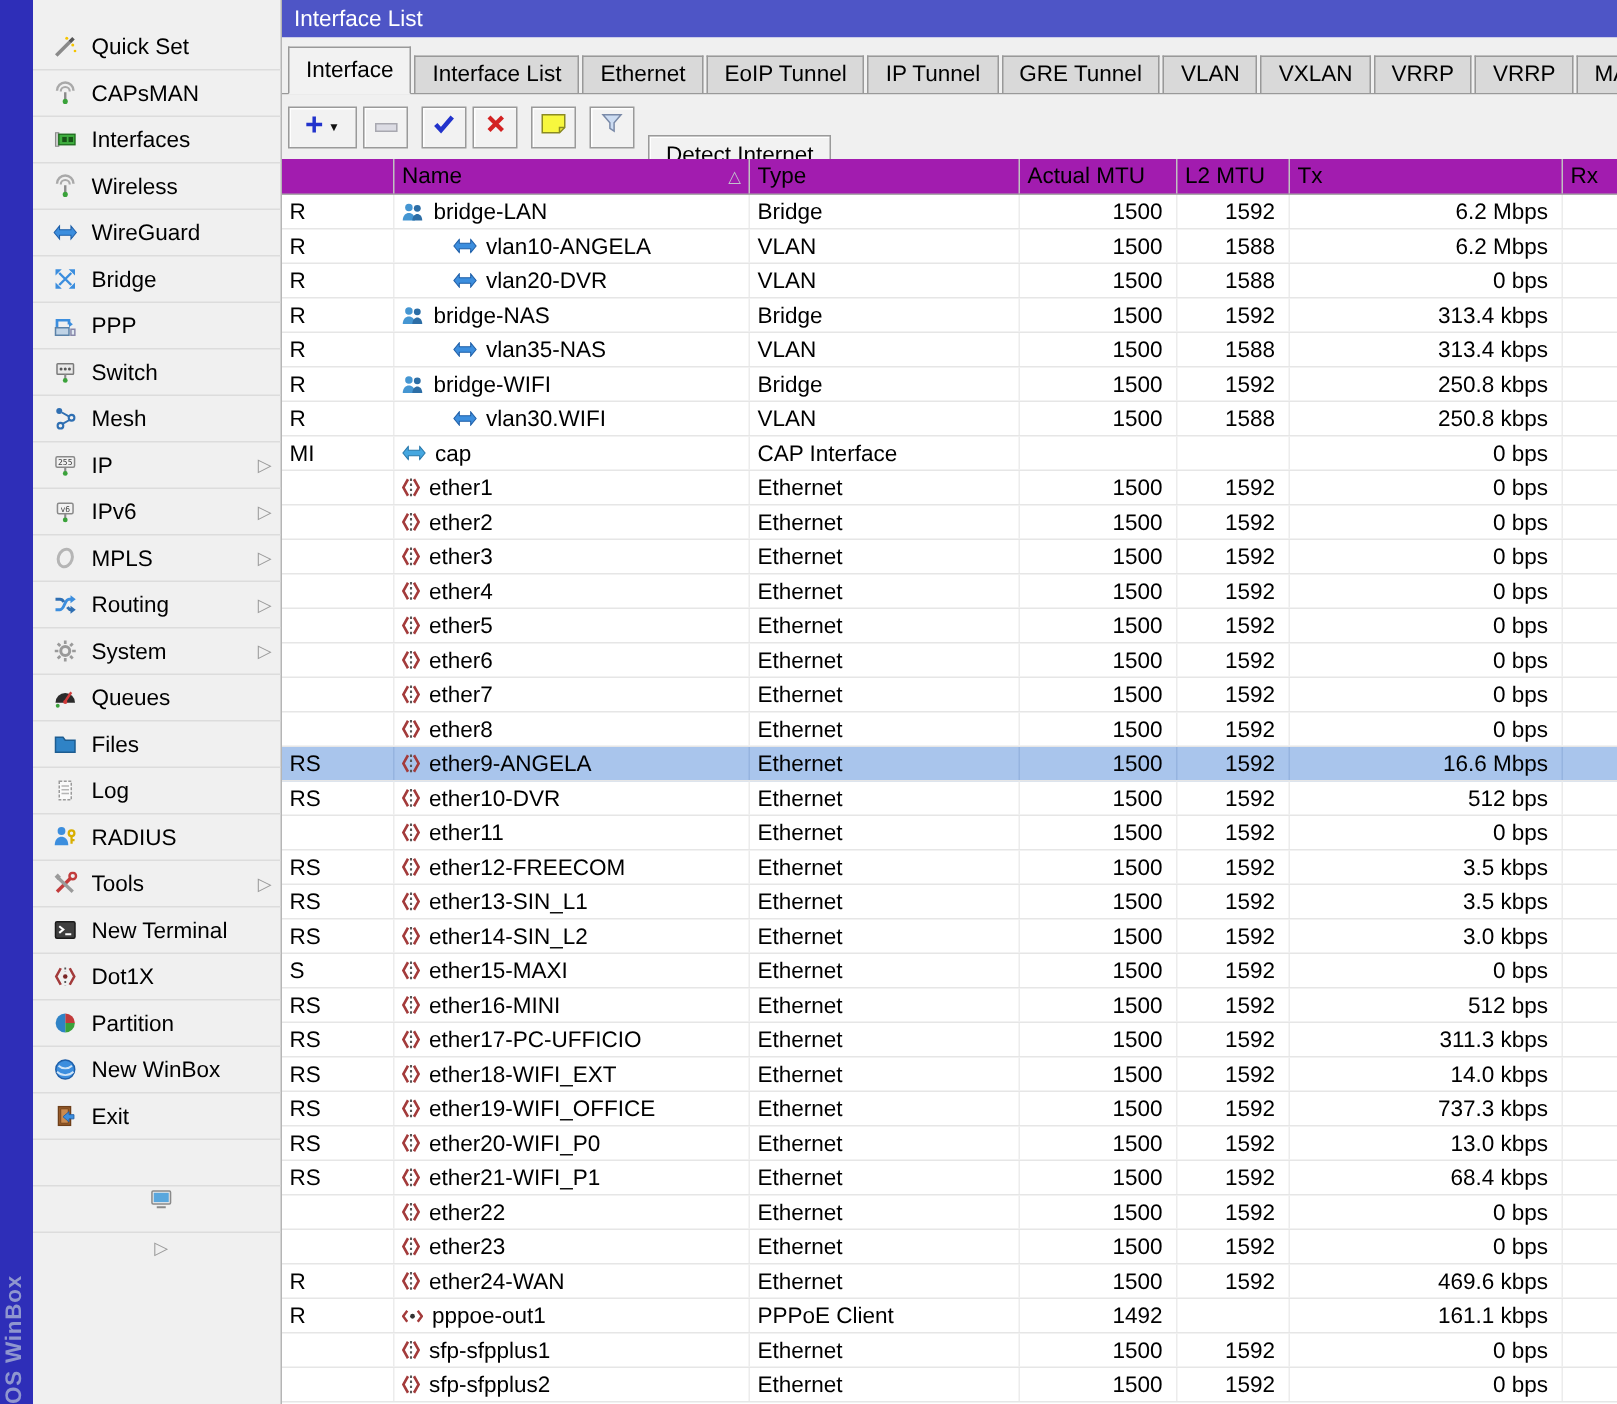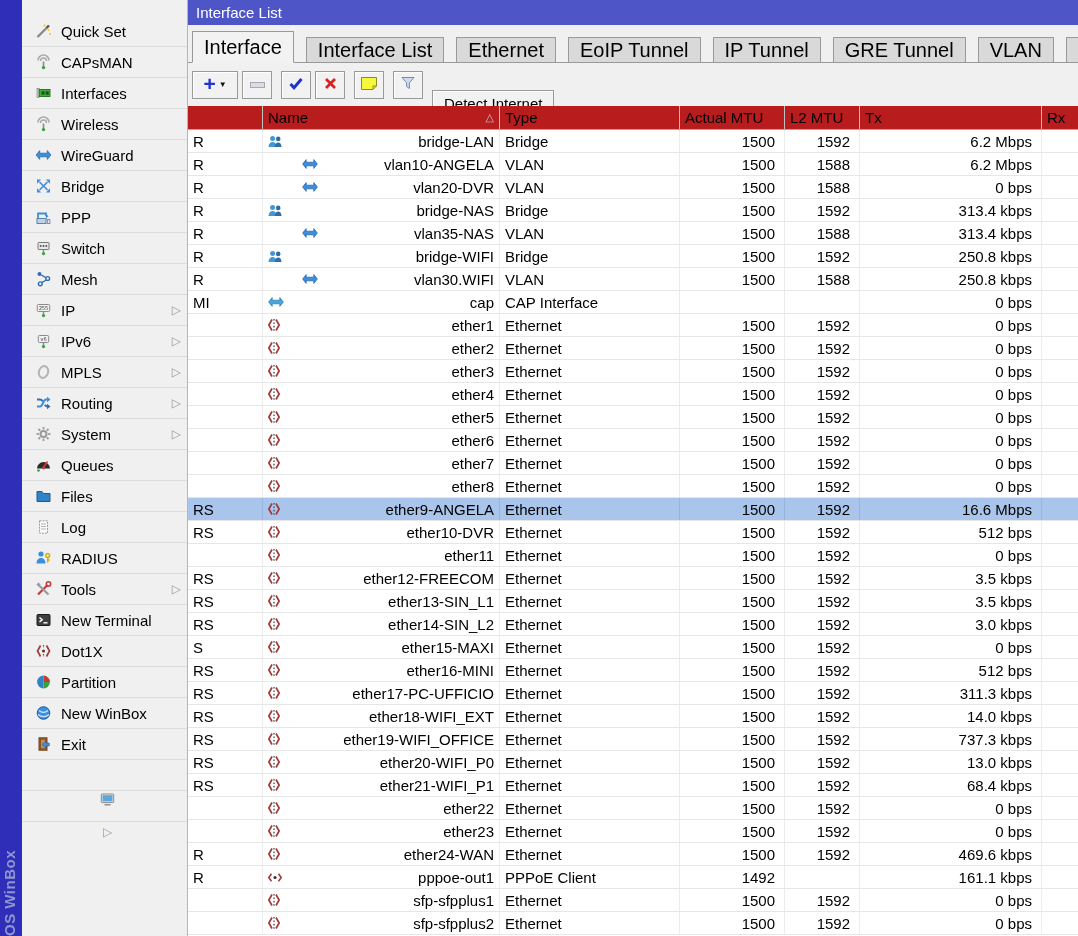--- a/index.html
+++ b/index.html
@@ -18,50 +18,50 @@
   .side-item .icon{width:18px;height:16px;flex:none;display:flex;align-items:center;justify-content:center;}
   .side-item .label{flex:1;white-space:nowrap;overflow:hidden;}
   .side-item .arrow{color:#9a9a9a;font-size:12px;flex:none;}
   
   .main{flex:1;display:flex;flex-direction:column;min-width:0;}
   .titlebar{height:25px;flex:none;background:var(--titlebar,#4e55c6);color:#fff;display:flex;
             align-items:center;padding-left:8px;font-size:15px;}
   .tabbar{height:37px;flex:none;background:#f0f0f0;display:flex;align-items:flex-end;
           padding-left:4px;border-bottom:1px solid #999;}
   .tab{height:24px;line-height:24px;padding:0 11px;background:#d9d9d9;border:1px solid #999;
-       border-bottom:none;margin-right:12px;white-space:nowrap;font-size:20px;}
+       border-bottom:none;margin-right:2px;white-space:nowrap;font-size:15px;}
   .tab.active{height:30px;line-height:30px;background:var(--tab-active-bg,#f0f0f0);
               margin-bottom:-1px;border-bottom:1px solid var(--tab-active-bg,#f0f0f0);}
   .toolbar{height:43px;flex:none;background:#f0f0f0;display:flex;align-items:center;gap:4px;padding-left:4px;}
   .tb-btn{height:28px;min-width:30px;box-sizing:border-box;background:#f2f2f2;border:1px solid #9a9a9a;
           box-shadow:inset 1px 1px 0 #fff;display:flex;align-items:center;justify-content:center;
           font-family:inherit;font-size:15px;padding:0 4px;}
   .tb-btn.add{width:46px;gap:3px;}
   .tb-btn .plus{color:#2233cc;font-weight:bold;font-size:21px;line-height:1;margin-top:-3px;}
   .tb-btn .caret{font-size:8px;color:#111;}
   .tb-btn .minus-bar{width:13px;height:4px;background:#dcdce4;border:1px solid #a8a8b0;}
   .tb-btn.detect{padding:0 11px;margin-top:38px;}
   .ml6{margin-left:5px;}
   
   .grid-header{display:grid;grid-template-columns:75px 237px 180px 105px 75px 182px 1fr;height:23px;flex:none;
-               background:#b91c1c;border-bottom:1px solid #aaa;}
+               background:#a21caf;border-bottom:1px solid #aaa;}
   .gh-cell{border-right:1px solid #c0c0c0;padding:0 5px;display:flex;align-items:center;
            position:relative;white-space:nowrap;overflow:hidden;}
   .gh-cell:last-child{border-right:none;}
   .sort-mark{position:absolute;right:5px;color:#c2c2cc;font-size:11px;}
   .grid-body{flex:1;background:#fff;overflow:hidden;}
   .row{display:grid;grid-template-columns:75px 237px 180px 105px 75px 182px 1fr;height:23px;box-sizing:border-box;
        border-bottom:1px solid #e6e6e6;}
   .row.selected{background:var(--selected-row,#a9c5ec);}
   .cell{padding:0 5px;display:flex;align-items:center;border-right:1px solid #ececec;
         white-space:nowrap;overflow:hidden;}
   .cell:last-child{border-right:none;}
   .row.selected .cell{border-right-color:#96b4df;}
   .cell.num{justify-content:flex-end;padding-right:9px;}
-  .name-cell{gap:6px;justify-content:space-between;}
+  .name-cell{gap:6px;}
   .name-cell.indent{padding-left:39px;}
   .name-cell .row-icon{flex:none;display:flex;align-items:center;}
 </style>
 </head>
 <body>
 
 <div class="app" style="--titlebar: #4e55c6; --brand-strip: #2e2eb8; --selected-row: #a9c5ec; --sidebar-bg: #f0f0f0; --tab-active-bg: #f2f2f2;">
   <div class="brand-strip">
     <span class="brand-text">rOS WinBox</span>
   </div>

